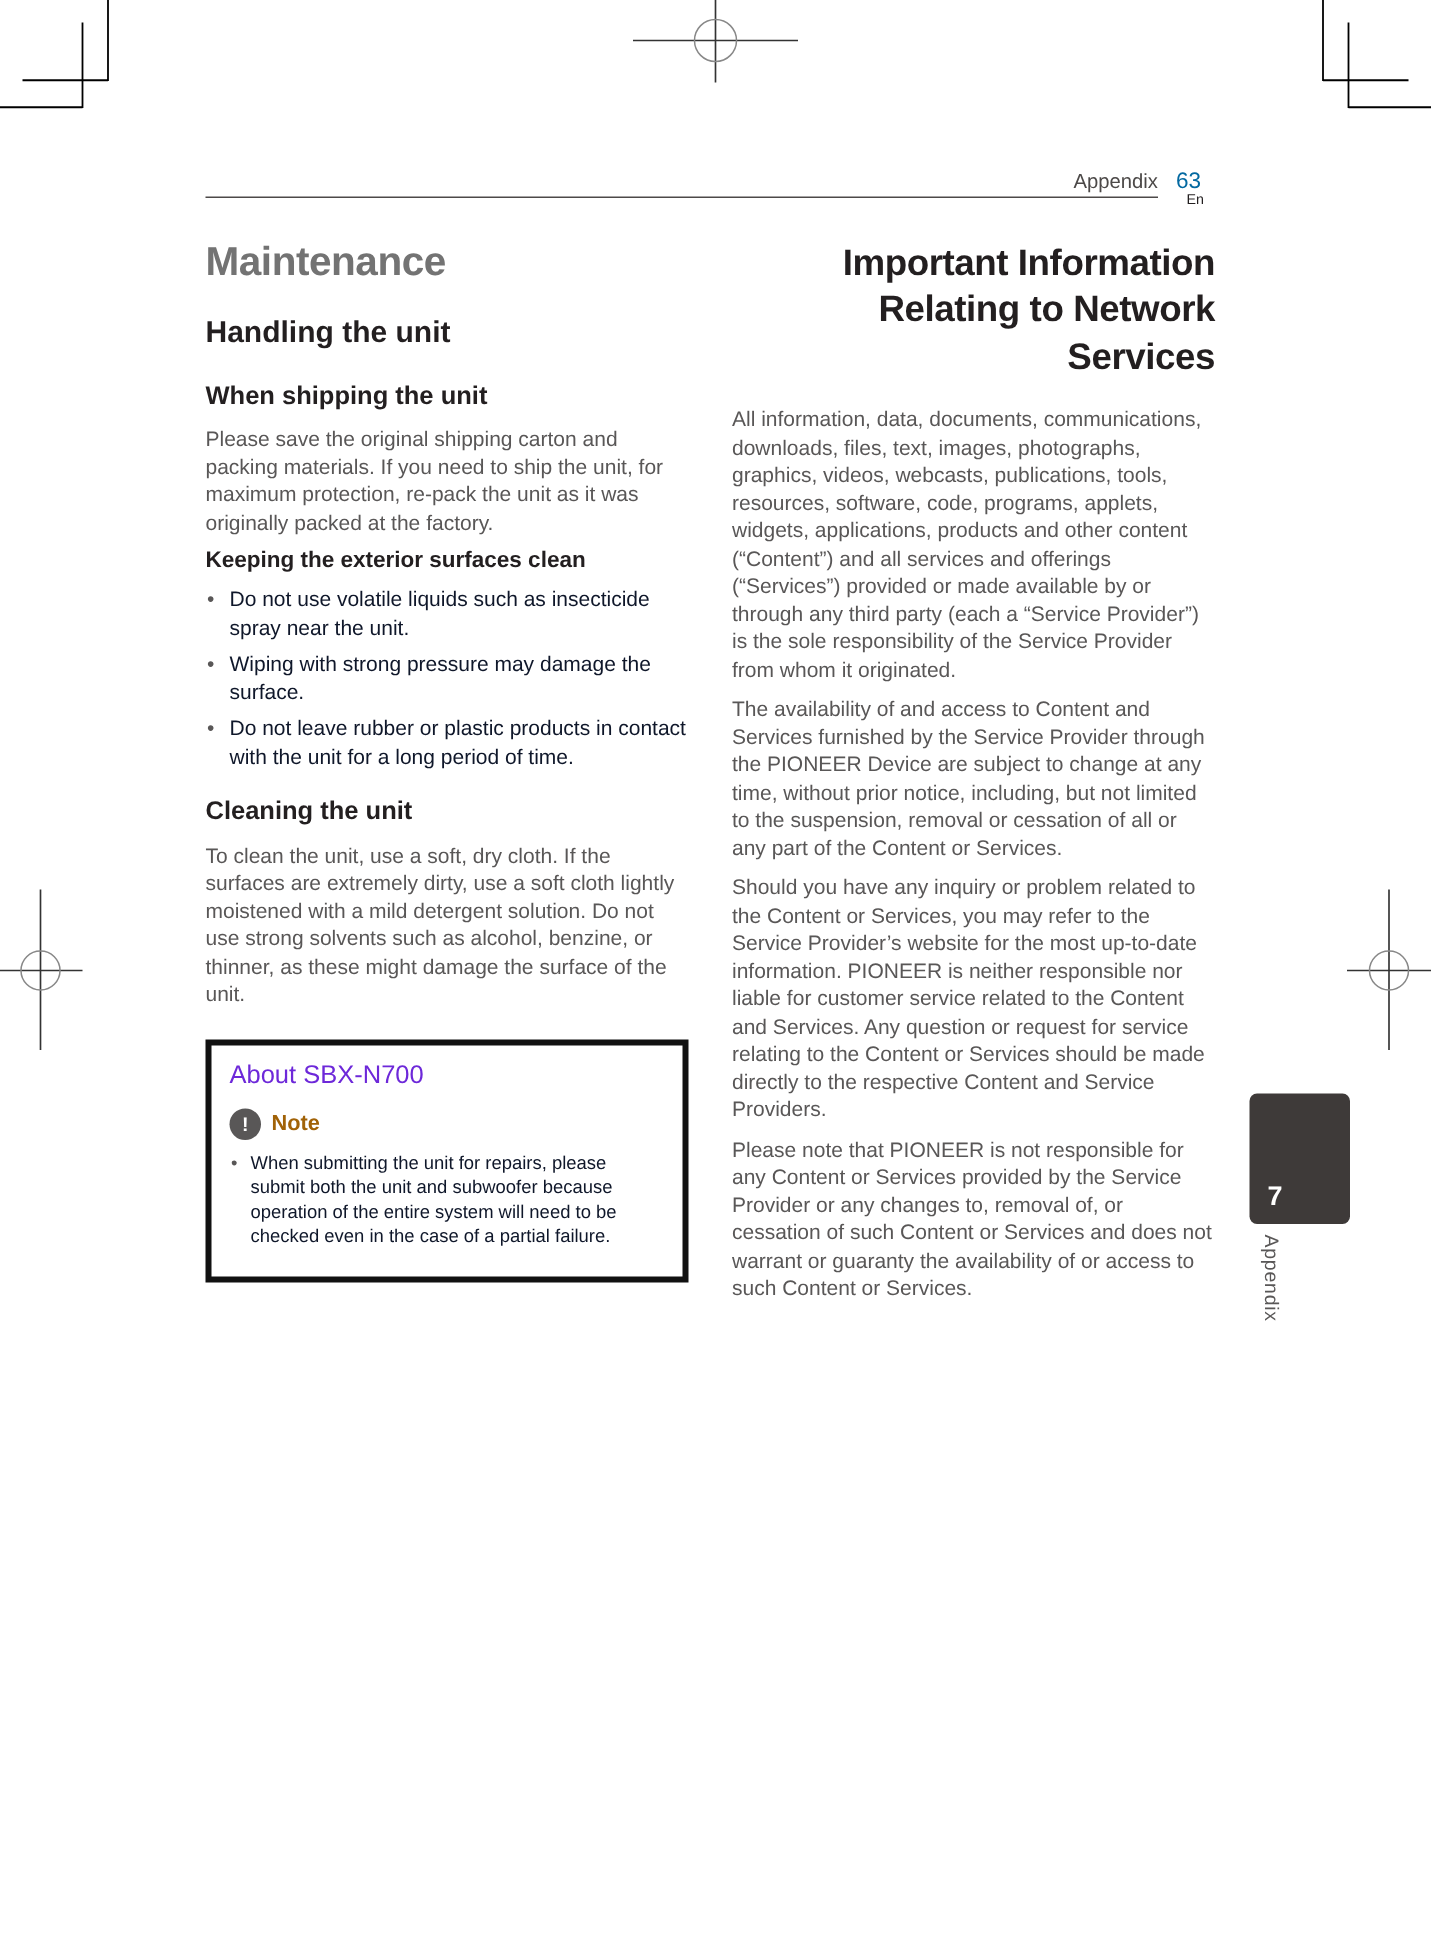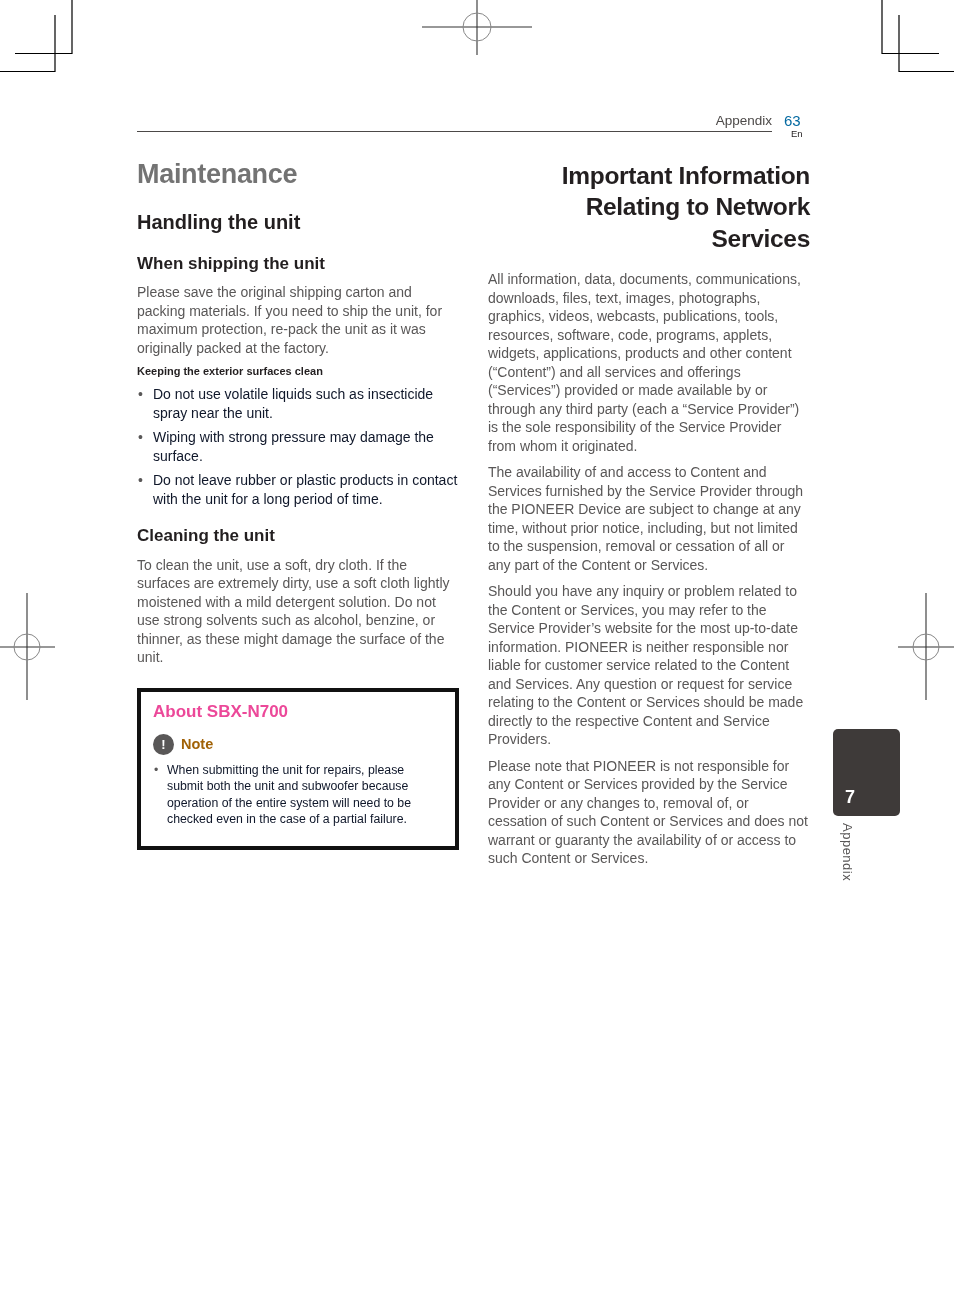--- a/index.html
+++ b/index.html
@@ -14,28 +14,28 @@
   .hdr-rule{position:absolute;top:131px;left:137px;width:635px;height:0;border-top:1px solid #4c4948;}
   
   .col{position:absolute;top:160px;width:322px;}
   #col-left{left:137px;}
   #col-right{left:488px;}
   h1.doc{font-size:27px;line-height:1.1;margin:0 0 21px 0;color:#737373;font-weight:bold;letter-spacing:-0.3px;}
   h1.doc2{font-size:24.5px;line-height:1.28;margin:0 0 16px 0;color:#231f20;font-weight:bold;letter-spacing:-0.3px;text-align:right;}
   h2.doc{font-size:20px;line-height:1.15;margin:0 0 20px 0;color:#231f20;font-weight:bold;}
   h3.doc{font-size:17px;line-height:1.15;margin:0 0 10px 0;color:#231f20;font-weight:bold;}
   h3.doc.spaced{margin-top:18px;}
-  h4.doc{font-size:11px;line-height:1.2;margin:4px 0 7px 0;color:#231f20;font-weight:bold;}
+  h4.doc{font-size:15px;line-height:1.2;margin:4px 0 7px 0;color:#231f20;font-weight:bold;}
   p.body{font-size:14px;line-height:18.5px;margin:0 0 8px 0;color:#595757;}
   ul.dots{list-style:none;margin:0 0 6px 0;padding:0;}
   ul.dots li{position:relative;padding-left:16px;margin:0 0 6px 0;font-size:14px;line-height:18.5px;color:#0f172a;}
   ul.dots li::before{content:"\2022";position:absolute;left:1px;top:0;color:#595757;}
   
   .about-box{margin-top:21px;border:4px solid #111111;padding:10px 12px 12px 12px;background:#fff;}
-  .about-box h3{font-size:17px;margin:0 0 12px 0;color:#ec4899;font-weight:bold;}
+  .about-box h3{font-size:17px;margin:0 0 12px 0;color:#6d28d9;font-weight:normal;}
   .note-row{display:flex;align-items:center;gap:7px;margin:0 0 7px 0;}
   .note-badge{width:21px;height:21px;border-radius:50%;background:#595757;color:#fff;
               display:flex;align-items:center;justify-content:center;font-weight:bold;font-size:13px;}
   .note-label{font-size:14.5px;font-weight:bold;color:#a16207;}
   ul.dots.small li{font-size:12.3px;line-height:16.5px;padding-left:14px;margin-bottom:0;}
   
   .side-tab{position:absolute;left:833px;top:729px;width:67px;height:87px;background:#3e3a39;border-radius:5px;}
   .side-tab .num{position:absolute;left:12px;bottom:8px;color:#ffffff;font-size:18px;font-weight:bold;}
   .tab-label{position:absolute;left:840px;top:823px;writing-mode:vertical-rl;
              font-size:13px;color:#595757;letter-spacing:0.5px;}

